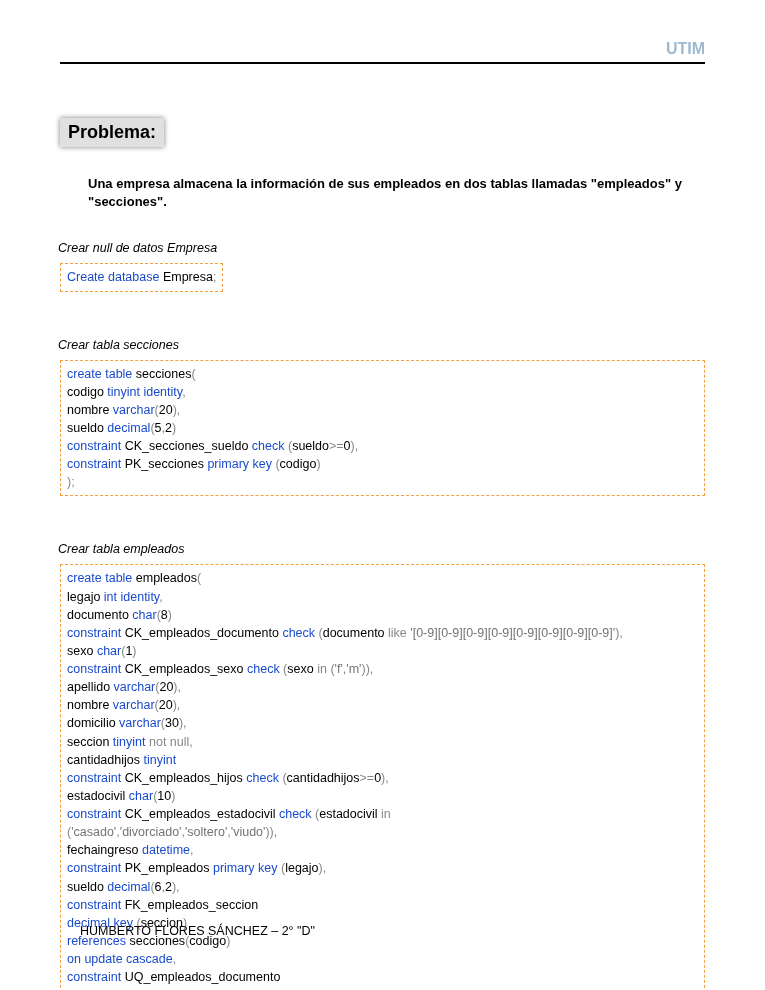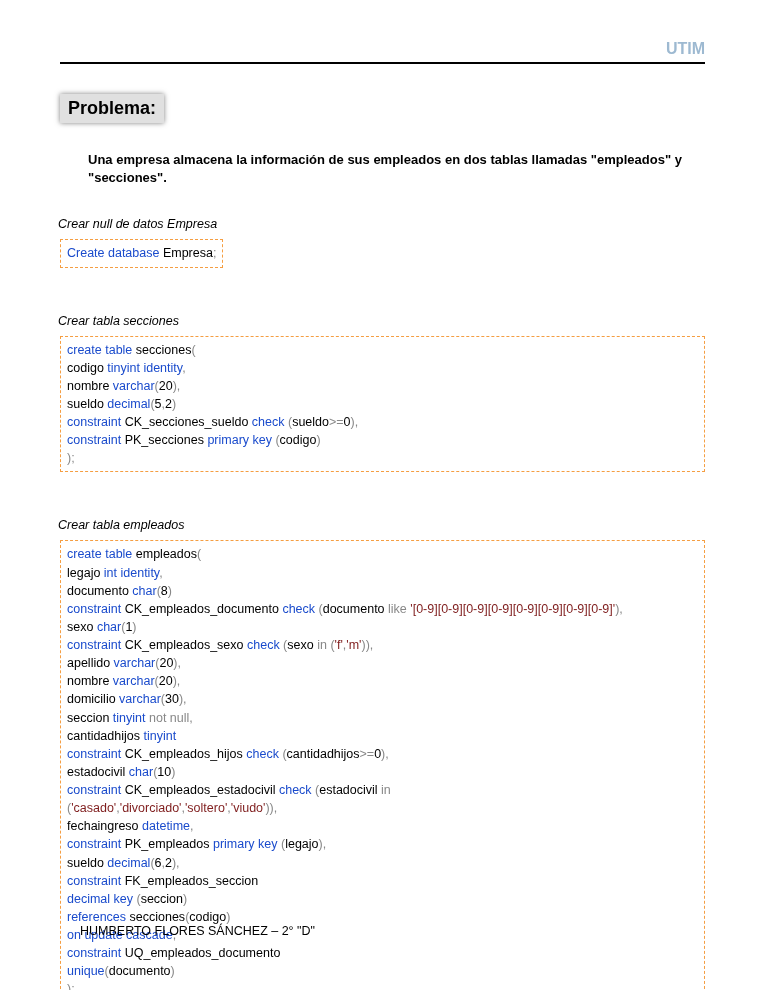--- a/index.html
+++ b/index.html
@@ -35,20 +35,21 @@
     padding-left: 8px;
   }
   .section-heading {
     display: inline-block;
     background: #e0e0e0;
     font-weight: bold;
     font-size: 18px;
     padding: 4px 8px;
     margin-bottom: 28px;
     box-shadow: 0 0 5px rgba(0,0,0,0.5);
+    margin-top: 24px;
   }
   .problem-text {
     font-size: 13px;
     font-weight: bold;
     margin-left: 28px;
     margin-bottom: 30px;
     line-height: 1.4;
   }
   .subheading {
     font-style: italic;
@@ -62,21 +63,21 @@
     font-family: "Segoe UI", Arial, sans-serif;
     font-size: 12.5px;
     line-height: 1.45;
     margin-bottom: 28px;
     white-space: normal;
     display: inline-block;
   }
   .code-block.full { display: block; }
   .blue { color: #1a4bcc; }
   .gray { color: #888; }
-  .red { color: #7f1d1d; }
+  .red { color: #737373; }
   .black { color: #000; }
   .footer {
     position: absolute;
     bottom: 52px;
     left: 80px;
     font-size: 12.5px;
   }
 </style>
 </head>
 <body>

